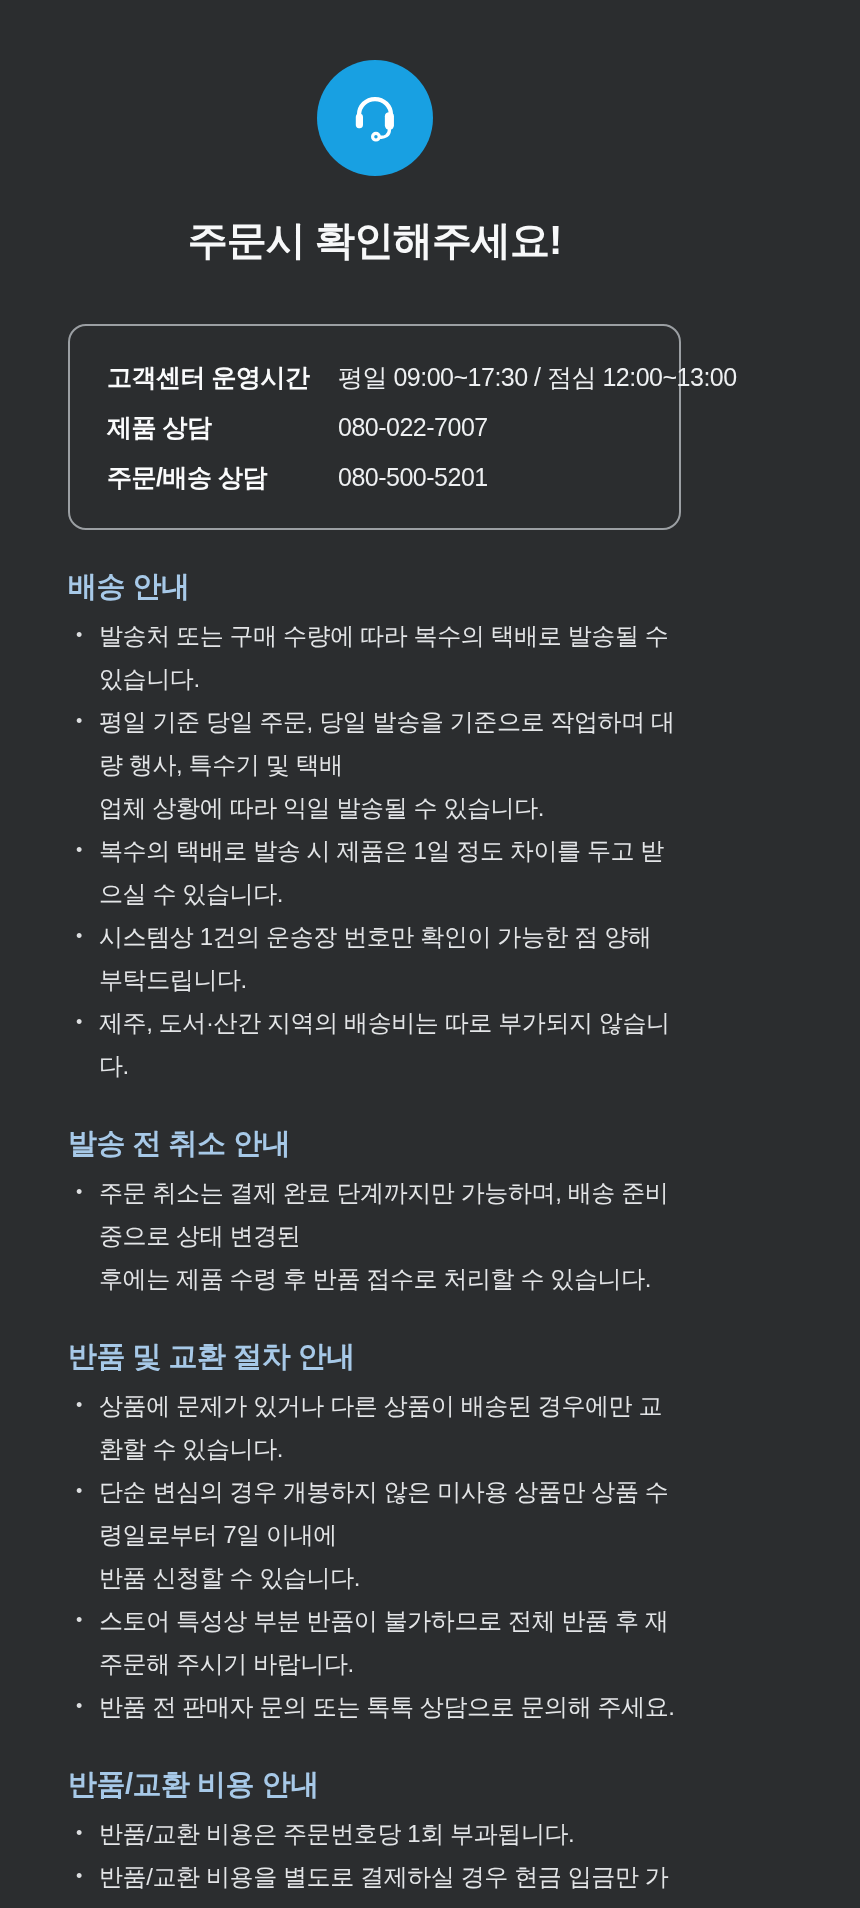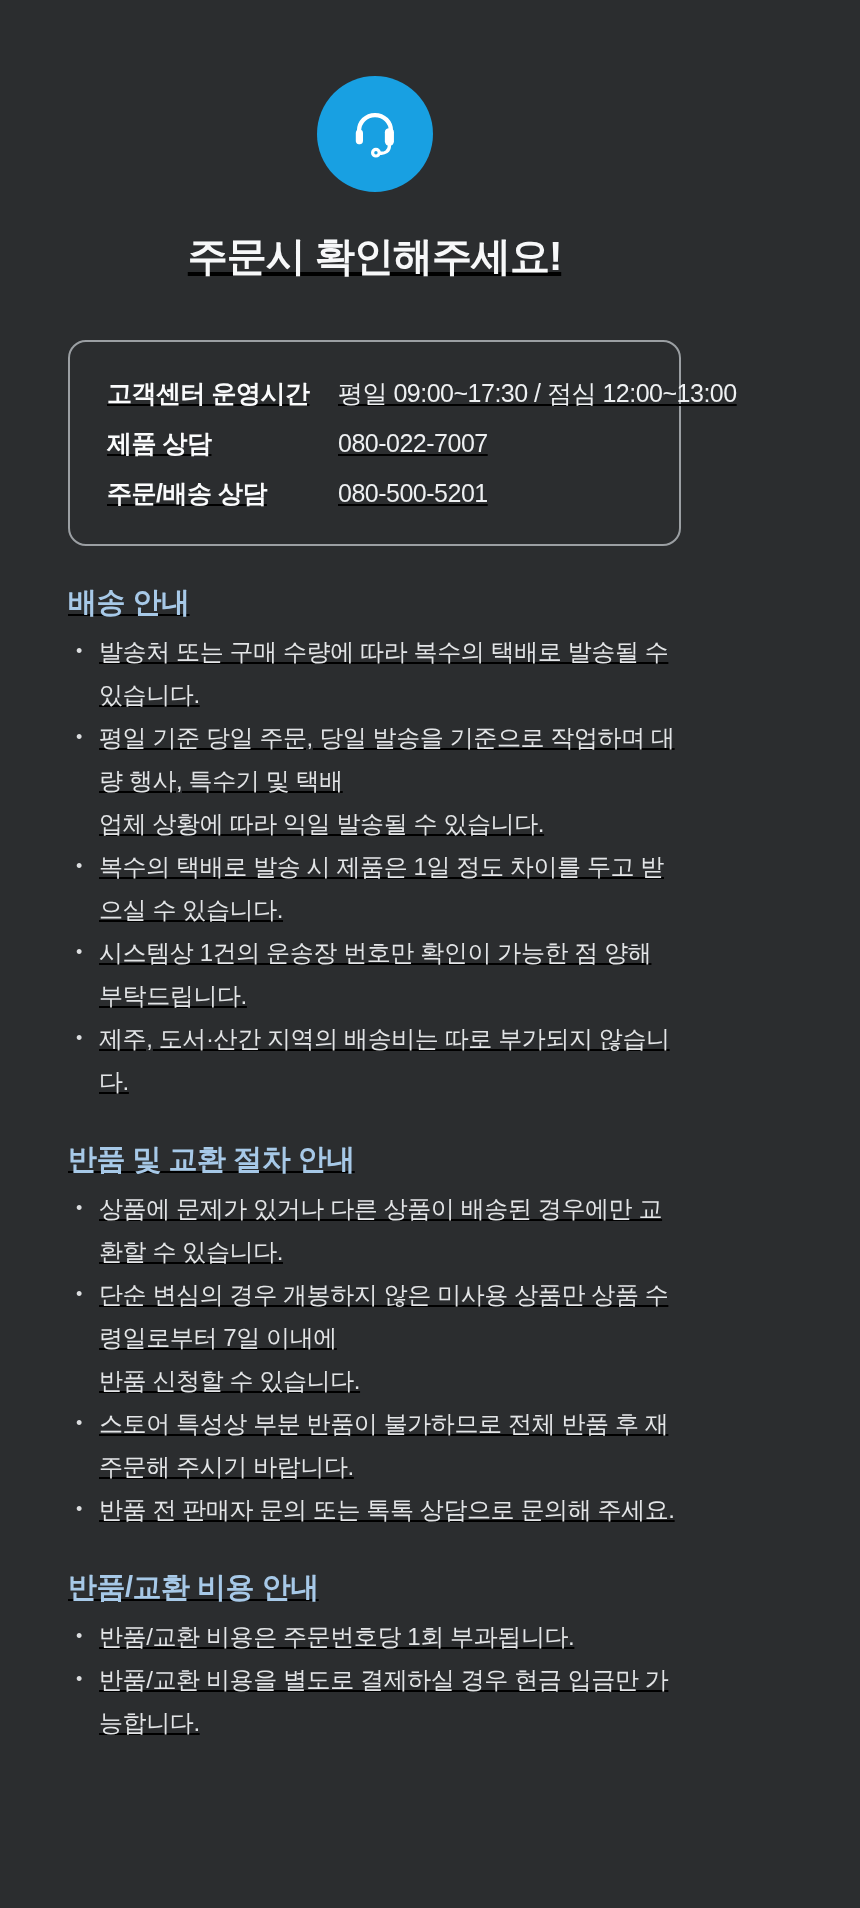--- a/index.html
+++ b/index.html
@@ -5,25 +5,24 @@
   html, body {
     margin: 0;
     padding: 0;
     background: #2b2d2f;
   }
   .page {
     position: relative;
     width: 749px;
     height: 1908px;
     box-sizing: border-box;
-    padding: 16px 68px;
+    padding: 0 68px;
     background: #2b2d2f;
     font-family: "Liberation Sans", "DejaVu Sans", sans-serif;
     overflow: hidden;
-    text-decoration: underline;
   }
   
   .icon-circle {
     width: 116px;
     height: 116px;
     border-radius: 50%;
     background: #18a0e2;
     margin: 60px auto 0 auto;
     display: flex;
     align-items: center;
@@ -135,20 +134,27 @@
     <ul class="bullet-list">
       <li class="bullet-item">발송처 또는 구매 수량에 따라 복수의 택배로 발송될 수 있습니다.</li>
       <li class="bullet-item">평일 기준 당일 주문, 당일 발송을 기준으로 작업하며 대량 행사, 특수기 및 택배
 업체 상황에 따라 익일 발송될 수 있습니다.</li>
       <li class="bullet-item">복수의 택배로 발송 시 제품은 1일 정도 차이를 두고 받으실 수 있습니다.</li>
       <li class="bullet-item">시스템상 1건의 운송장 번호만 확인이 가능한 점 양해 부탁드립니다.</li>
       <li class="bullet-item">제주, 도서·산간 지역의 배송비는 따로 부가되지 않습니다.</li>
     </ul>
   </div>
 
+  <div class="section">
+    <h2 class="section-heading">발송 전 취소 안내</h2>
+    <ul class="bullet-list">
+      <li class="bullet-item">주문 취소는 결제 완료 단계까지만 가능하며, 배송 준비 중으로 상태 변경된
+후에는 제품 수령 후 반품 접수로 처리할 수 있습니다.</li>
+    </ul>
+  </div>
 
   <div class="section">
     <h2 class="section-heading">반품 및 교환 절차 안내</h2>
     <ul class="bullet-list">
       <li class="bullet-item">상품에 문제가 있거나 다른 상품이 배송된 경우에만 교환할 수 있습니다.</li>
       <li class="bullet-item">단순 변심의 경우 개봉하지 않은 미사용 상품만 상품 수령일로부터 7일 이내에
 반품 신청할 수 있습니다.</li>
       <li class="bullet-item">스토어 특성상 부분 반품이 불가하므로 전체 반품 후 재주문해 주시기 바랍니다.</li>
       <li class="bullet-item">반품 전 판매자 문의 또는 톡톡 상담으로 문의해 주세요.</li>
     </ul>

